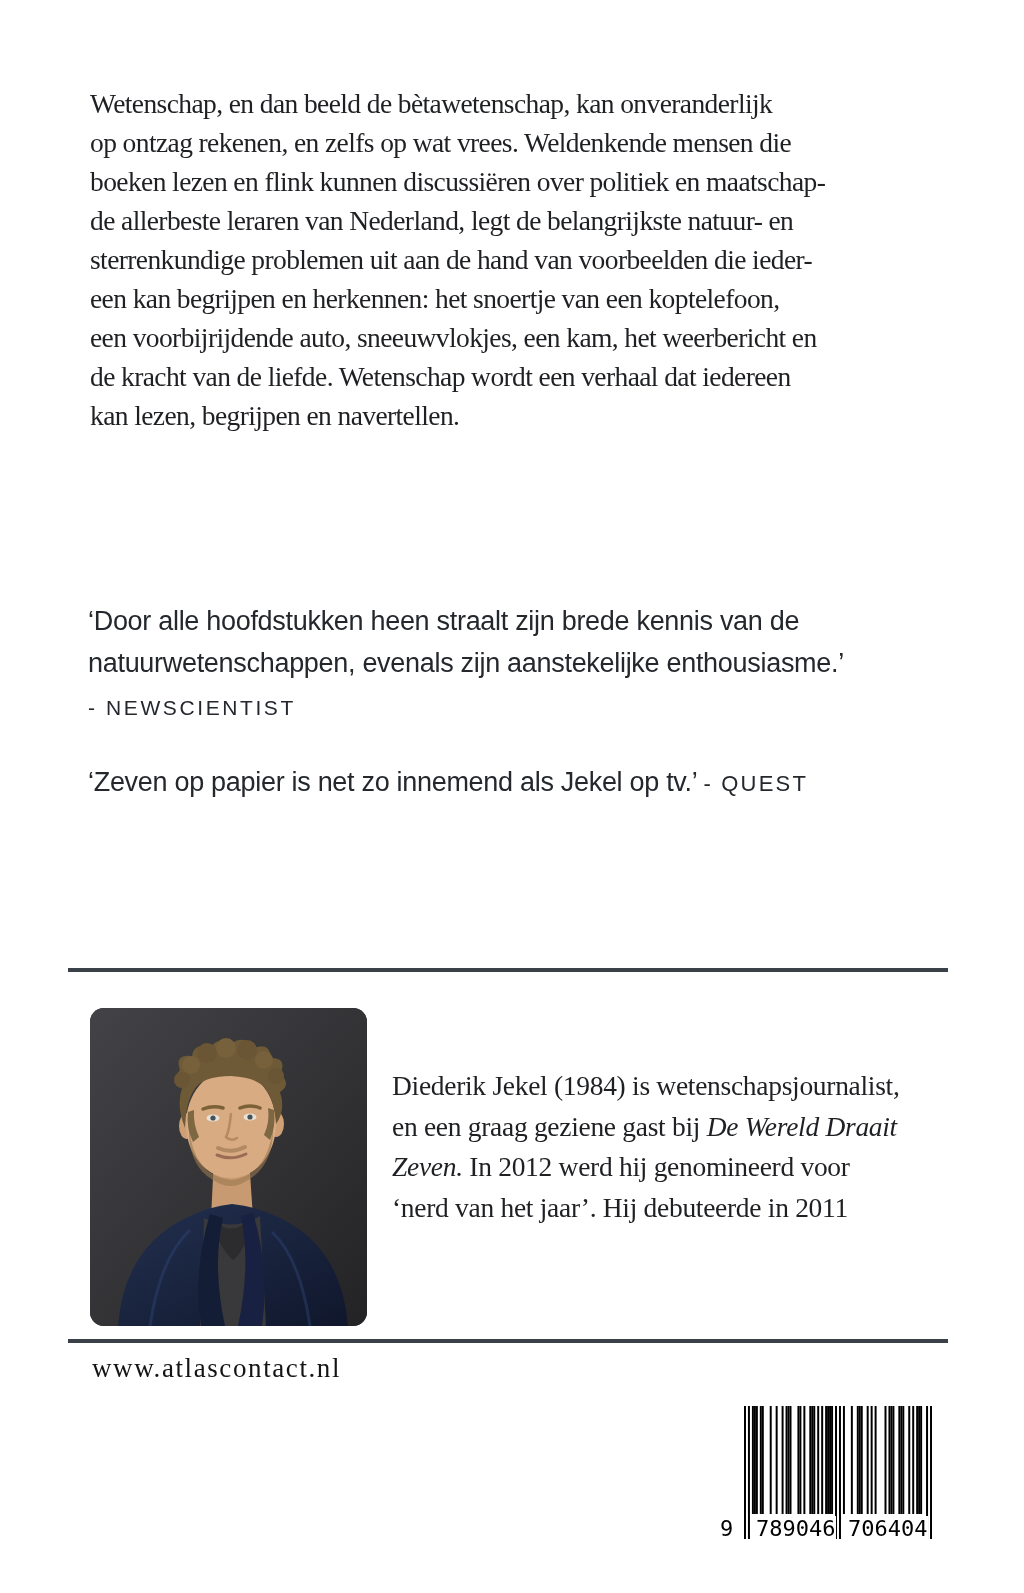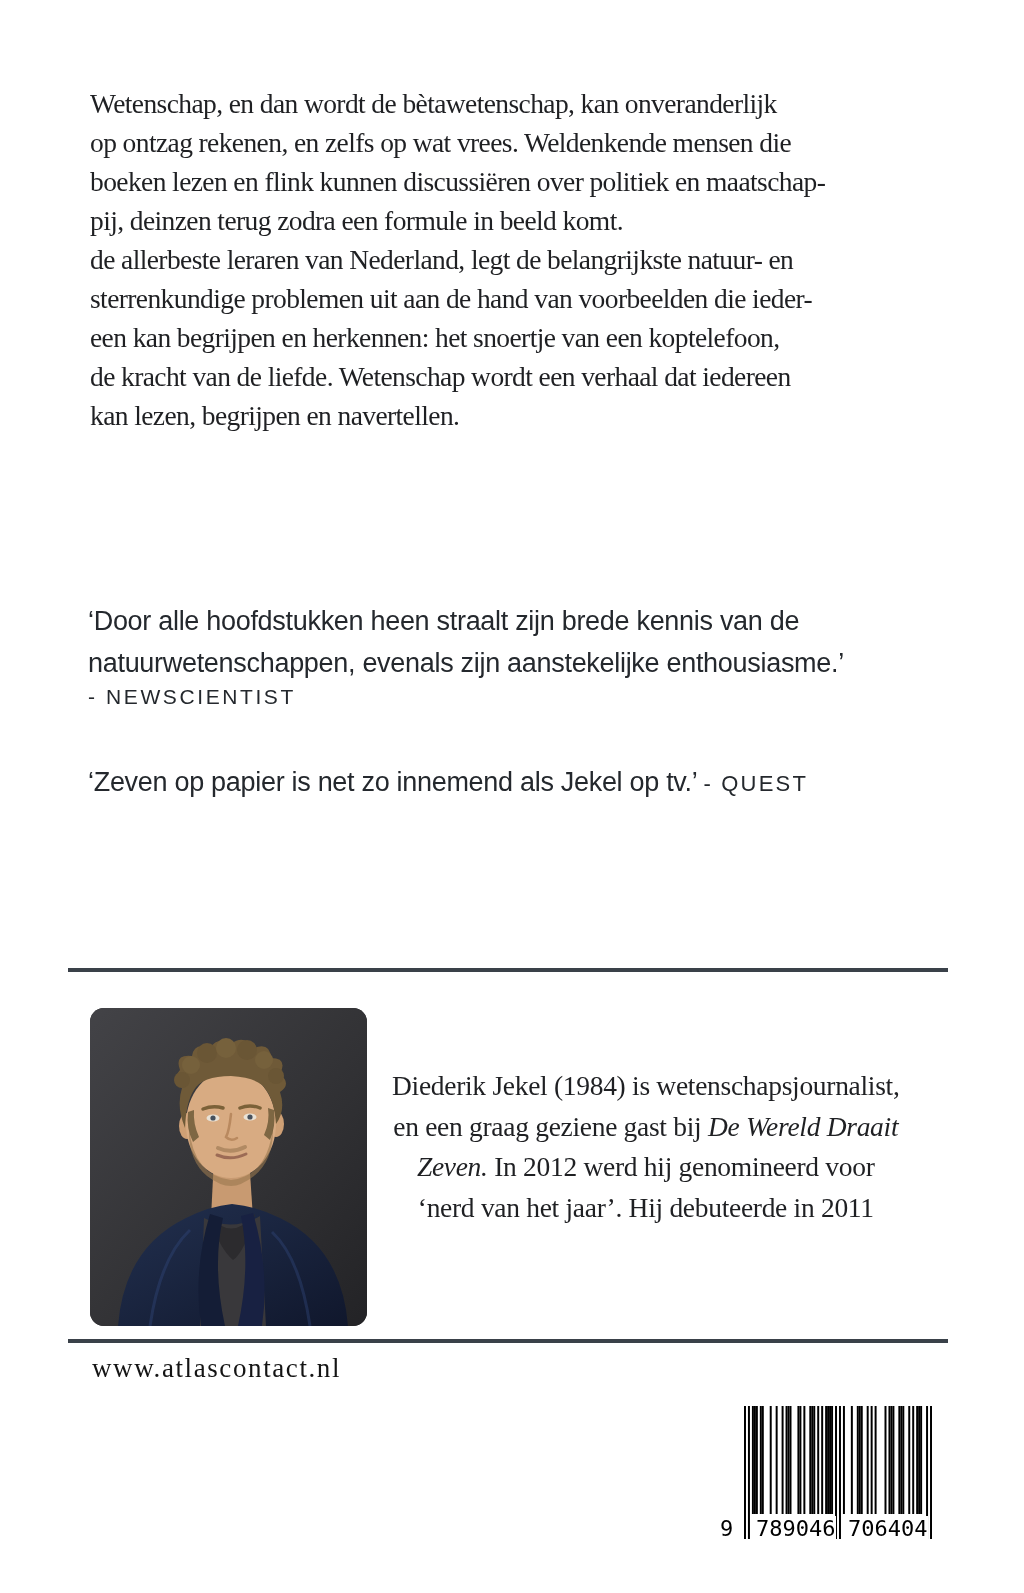--- a/index.html
+++ b/index.html
@@ -10,62 +10,62 @@
   .abs{position:absolute;}
 
   
   .blurb{left:90px;top:84px;font-size:27.5px;line-height:39px;color:#1f2023;letter-spacing:-0.6px;}
   .blurb .bline{white-space:nowrap;}
 
   
   .quote{left:88px;font-family:"Liberation Sans", sans-serif;font-weight:400;color:#24282d;}
   .q1{top:600px;font-size:27px;line-height:42px;letter-spacing:-0.3px;}
   .q1 .qline{white-space:nowrap;}
-  .q1 .attr{display:block;font-size:21px;line-height:26px;letter-spacing:2.6px;}
+  .q1 .attr{display:block;margin-top:11px;font-size:21px;line-height:26px;letter-spacing:2.6px;}
   .q2{top:762px;font-size:27px;line-height:40px;letter-spacing:-0.3px;white-space:nowrap;}
   .q2 .attr{font-size:22px;letter-spacing:2.2px;margin-left:6px;}
 
   
   .rule{left:68px;width:880px;height:4px;background:#3a4149;}
   .rule1{top:968px;}
   .rule2{top:1339px;}
 
   
   .photo{left:90px;top:1008px;width:277px;height:318px;border-radius:14px;overflow:hidden;background:#2e2e30;}
   .photo svg{display:block;width:277px;height:318px;}
 
   
   .bio{left:392px;top:1066px;font-size:27.5px;line-height:40.5px;color:#1f2023;letter-spacing:-0.3px;}
-  .bio .bioline{white-space:nowrap;text-align:center;}
+  .bio .bioline{white-space:nowrap;}
   .it{font-style:italic;}
 
   
   .url{left:92px;top:1353px;font-size:27px;letter-spacing:1.6px;color:#141414;}
 
   
   .barcode{left:714px;top:1406px;width:232px;height:145px;}
   .barcode svg{position:absolute;left:30px;top:0;width:188px;height:133px;}
   .bc-digits{position:absolute;top:110px;left:0;width:100%;height:32px;
     font-family:"DejaVu Sans Mono", monospace;font-size:22px;color:#000;}
   .bc-digits span{position:absolute;top:0;background:#fff;padding:0 1px;}
   .d9{left:5px;}
   .dL{left:41px;}
   .dR{left:133px;}
 </style>
 </head>
 <body>
 
 <div class="abs blurb">
-  <div class="bline">Wetenschap, en dan wordt de bètawetenschap, kan onveranderlijk</div>
+  <div class="bline">Wetenschap, en dan beeld de bètawetenschap, kan onveranderlijk</div>
   <div class="bline">op ontzag rekenen, en zelfs op wat vrees. Weldenkende mensen die</div>
   <div class="bline">boeken lezen en flink kunnen discussiëren over politiek en maatschap-</div>
-  <div class="bline">pij, deinzen terug zodra een formule in beeld komt.</div>
   <div class="bline">de allerbeste leraren van Nederland, legt de belangrijkste natuur- en</div>
   <div class="bline">sterrenkundige problemen uit aan de hand van voorbeelden die ieder-</div>
   <div class="bline">een kan begrijpen en herkennen: het snoertje van een koptelefoon,</div>
+  <div class="bline">een voorbijrijdende auto, sneeuwvlokjes, een kam, het weerbericht en</div>
   <div class="bline">de kracht van de liefde. Wetenschap wordt een verhaal dat iedereen</div>
   <div class="bline">kan lezen, begrijpen en navertellen.</div>
 </div>
 
 <div class="abs quote q1">
   <div class="qline">‘Door alle hoofdstukken heen straalt zijn brede kennis van de</div>
   <div class="qline">natuurwetenschappen, evenals zijn aanstekelijke enthousiasme.’</div>
   <span class="attr">- NEWSCIENTIST</span>
 </div>
 

